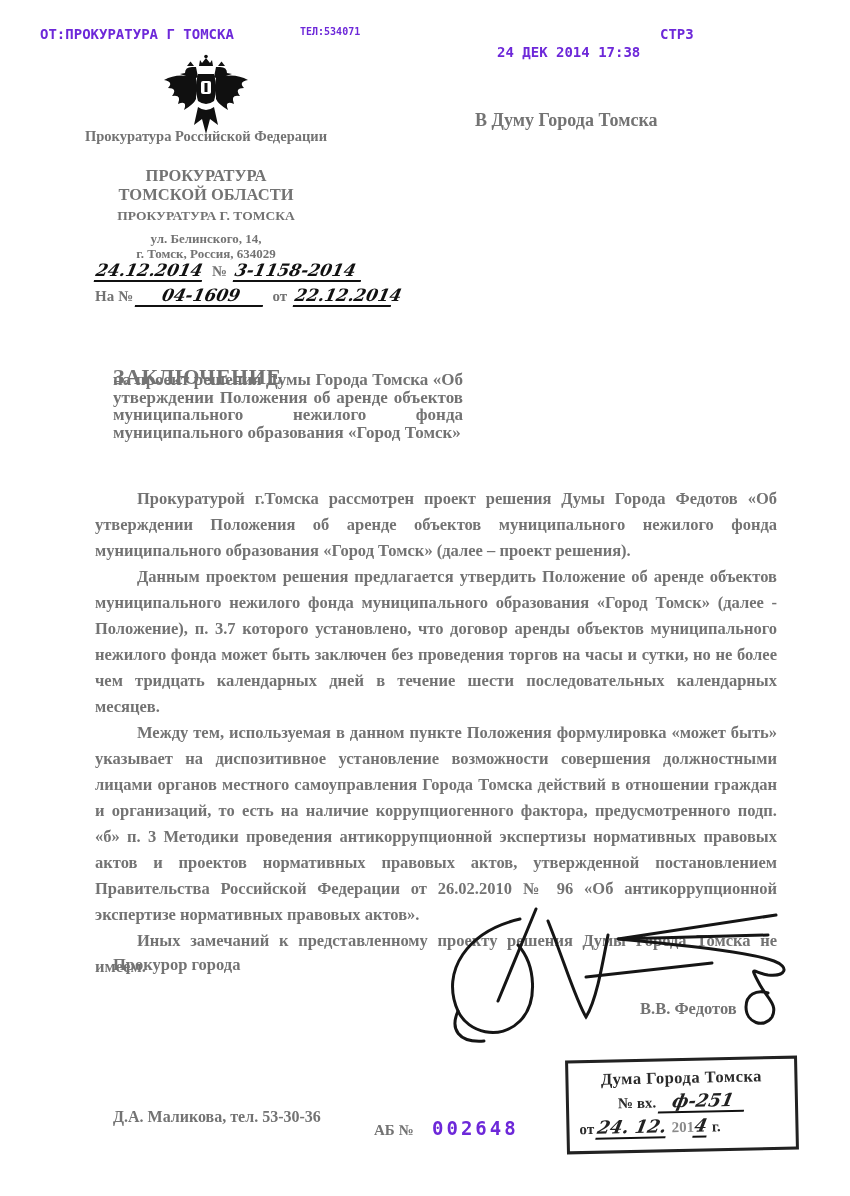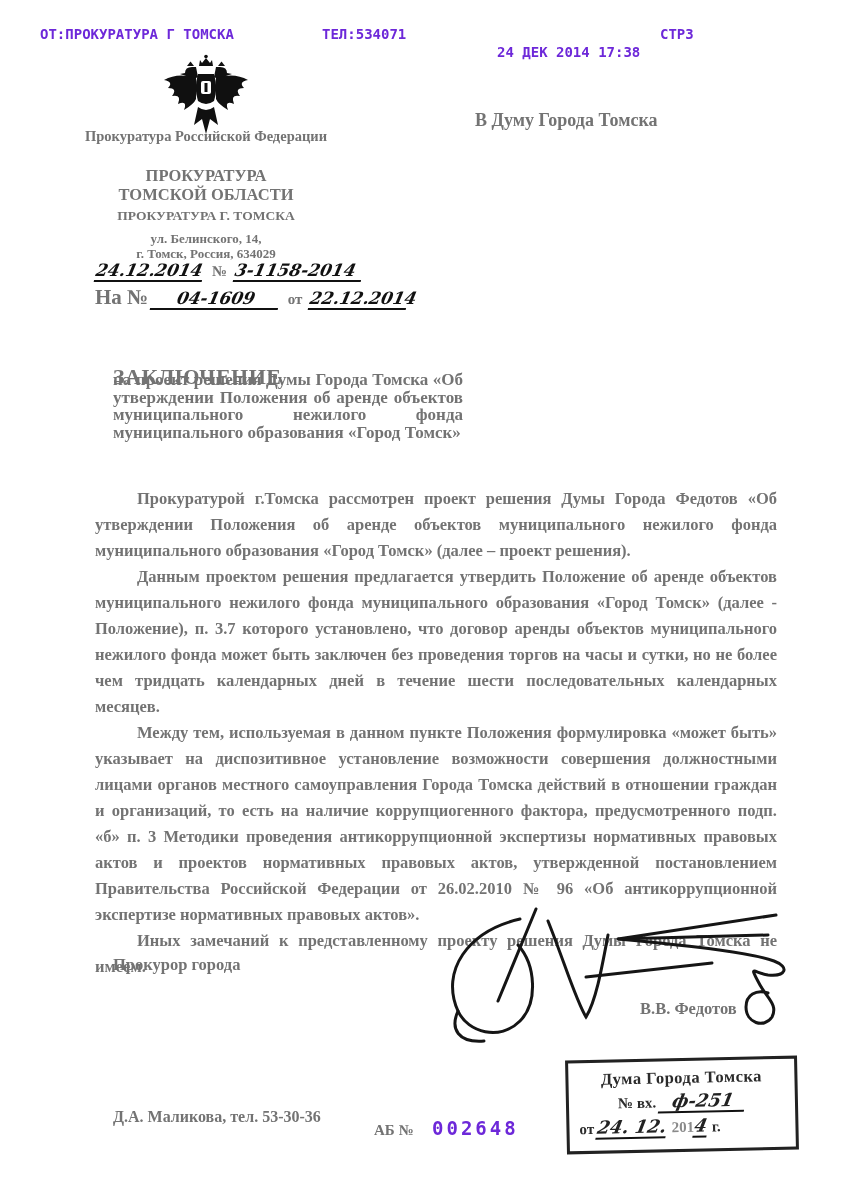--- a/index.html
+++ b/index.html
@@ -21,21 +21,21 @@
   .stamp .hand{color:#222;}
   .refrow{font-size:15px;white-space:nowrap;}
   .faint{color:#8a8a8a;}
 </style>
 </head>
 <body>
 
 <div class="page">
 
   <div class="abs mono" style="left:40px;top:26px;font-size:14px;">ОТ:ПРОКУРАТУРА Г ТОМСКА</div>
-  <div class="abs mono" style="left:322px;top:26px;font-size:14px;">ТЕЛ:534071</div>
+  <div class="abs mono" style="left:300px;top:26px;font-size:10px;">ТЕЛ:534071</div>
   <div class="abs mono" style="left:497px;top:44px;font-size:14px;">24 ДЕК  2014 17:38</div>
   <div class="abs mono" style="left:660px;top:26px;font-size:14px;">СТР3</div>
 
   <div class="abs" style="left:158px;top:54px;">
     <svg width="96" height="82" viewBox="0 0 96 82">
       <g fill="#101010">
         <circle cx="48" cy="2.5" r="1.8"></circle>
         <path d="M44 9 l4 -5 4 5 2 -3 1 6 h-14 l1 -6 z"></path>
         <path d="M29 12 l3.5 -4.5 3.5 4.5 z"></path>
         <path d="M60 12 l3.5 -4.5 3.5 4.5 z"></path>
@@ -58,21 +58,21 @@
   <div class="abs serif lh-center" style="top:166px;font-size:16.5px;line-height:19px;width:210px;left:101px;">ПРОКУРАТУРА ТОМСКОЙ ОБЛАСТИ</div>
   <div class="abs serif lh-center" style="top:231px;font-size:13px;">ул. Белинского, 14,</div>
   <div class="abs serif lh-center" style="top:246px;font-size:13px;">г. Томск, Россия, 634029</div>
 
   <div class="abs refrow" style="left:96px;top:260px;">
     <span class="hand uline" style="width:108px;">24.12.2014</span>
     <span class="serif" style="font-size:15px;padding:0 4px;">№</span>
     <span class="hand uline" style="width:128px;">3-1158-2014</span>
   </div>
   <div class="abs refrow" style="left:95px;top:285px;">
-    <span class="serif" style="font-size:21px;">На №</span>
+    <span class="serif" style="font-size:15px;">На №</span>
     <span class="hand uline" style="width:128px;text-align:center;">04-1609</span>
     <span class="serif" style="font-size:15px;padding:0 4px;">от</span>
     <span class="hand uline" style="width:98px;">22.12.2014</span>
   </div>
 
   <div class="abs serif" style="left:113px;top:350px;font-size:22px;letter-spacing:0.5px;margin-top:14px;">ЗАКЛЮЧЕНИЕ</div>
   <div class="abs serif title-block" style="top:371px;font-size:17px;line-height:17.5px;">на проект решения Думы Города Томска «Об утверждении Положения об аренде объектов муниципального нежилого фонда муниципального образования «Город Томск»</div>
 
   <div class="abs serif body-text" style="top:486px;">
     <p>Прокуратурой г.Томска рассмотрен проект решения Думы Города Федотов «Об утверждении Положения об аренде объектов муниципального нежилого фонда муниципального образования «Город Томск» (далее – проект решения).</p>

